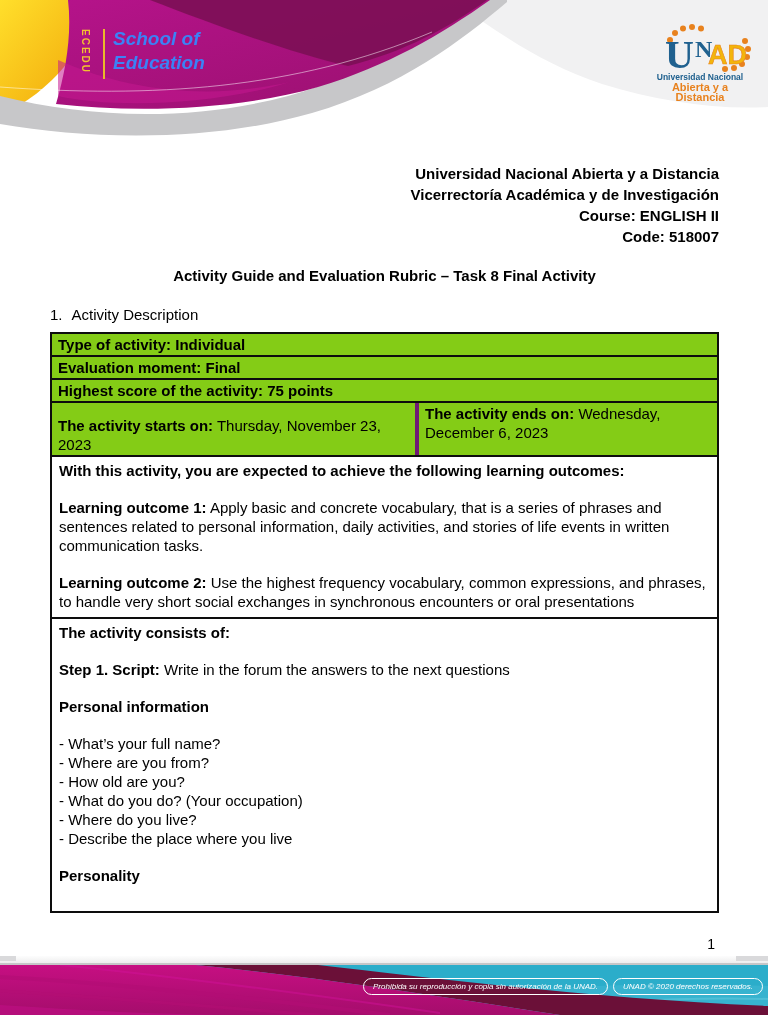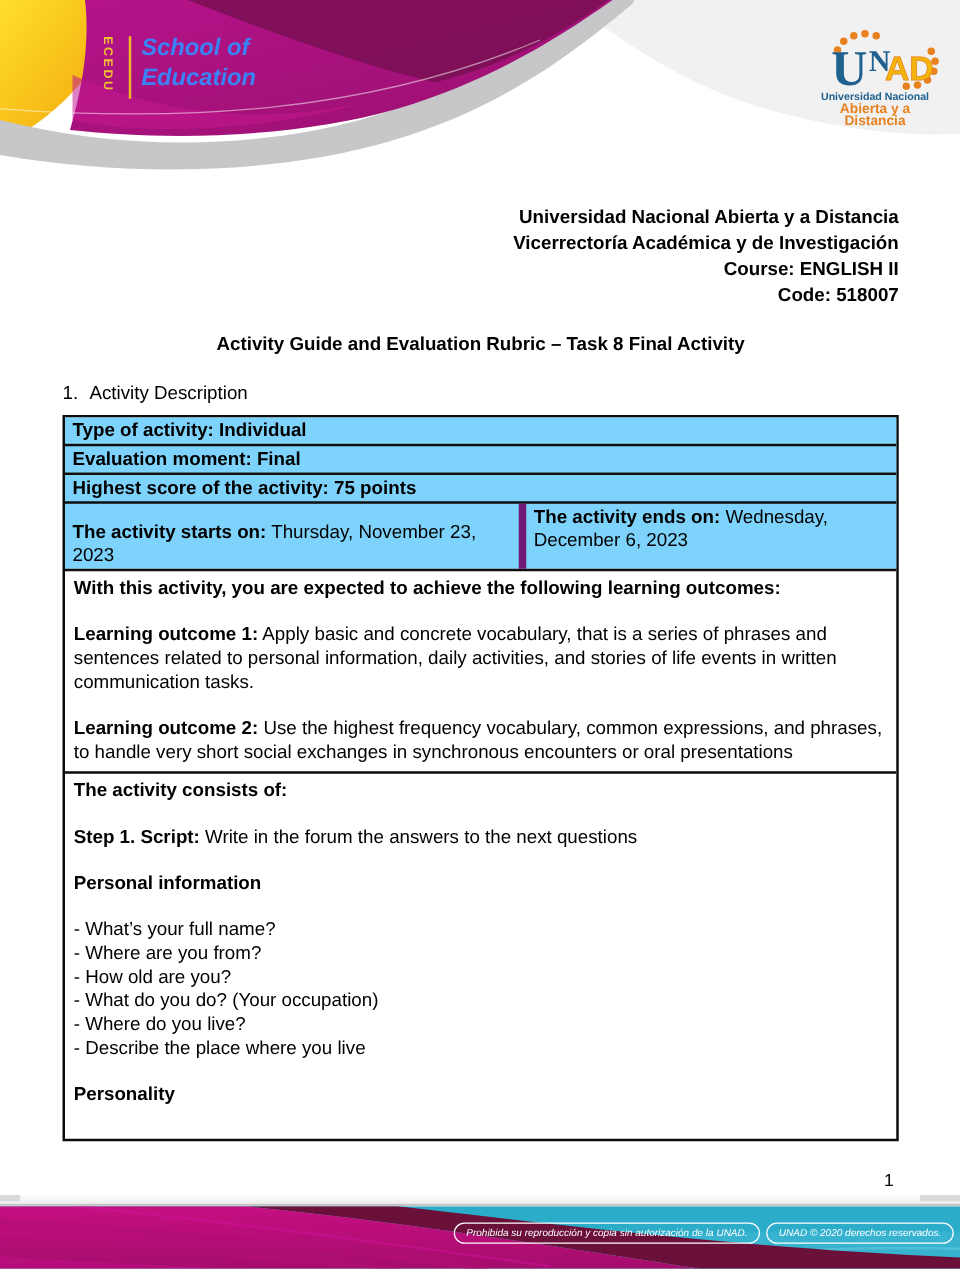--- a/index.html
+++ b/index.html
@@ -29,26 +29,26 @@
   
   .content{position:absolute;top:150px;left:50px;width:669px;}
   .title-block{margin-top:13px;text-align:right;font-weight:bold;font-size:15px;line-height:21px;}
   .activity-title{margin-top:20px;text-align:center;font-weight:bold;font-size:15px;}
   .sec-heading{margin-top:22px;font-weight:normal;font-size:15px;}
   .sec-heading .num{margin-right:9px;}
   
   .tbl{margin-top:9px;border:2px solid #0d0d0d;font-size:15px;line-height:19px;}
   .trow{border-top:2px solid #0d0d0d;}
   .trow:first-child{border-top:none;}
-  .blue{background:#7dd3fc;}
+  .blue{background:#84cc16;}
   .cell{padding:1px 6px;}
   .split{display:flex;}
   .split .cell{flex:0 0 auto;}
   .cell-left{width:323px;padding-right:34px;margin-top:12px;}
-  .cell-right{width:289px;border-left:6px solid #701a75;padding-right:34px;}
+  .cell-right{width:289px;border-left:4px solid #701a75;padding-right:34px;}
   .para-cell{padding:4px 7px 6px 7px;}
   .consists-cell{padding:4px 7px 26px 7px;}
   .p{margin:0;}
   .sp{height:18px;}
   b{font-weight:bold;}
   
   .pagenum{position:absolute;top:936px;right:53px;font-size:14px;}
   
   .ftr{position:absolute;left:0;bottom:0;width:768px;}
   .ftr-sep{height:7px;background:linear-gradient(180deg,#fdfdfd,#ededee);border-bottom:2px solid #c6c6c8;position:relative;}

